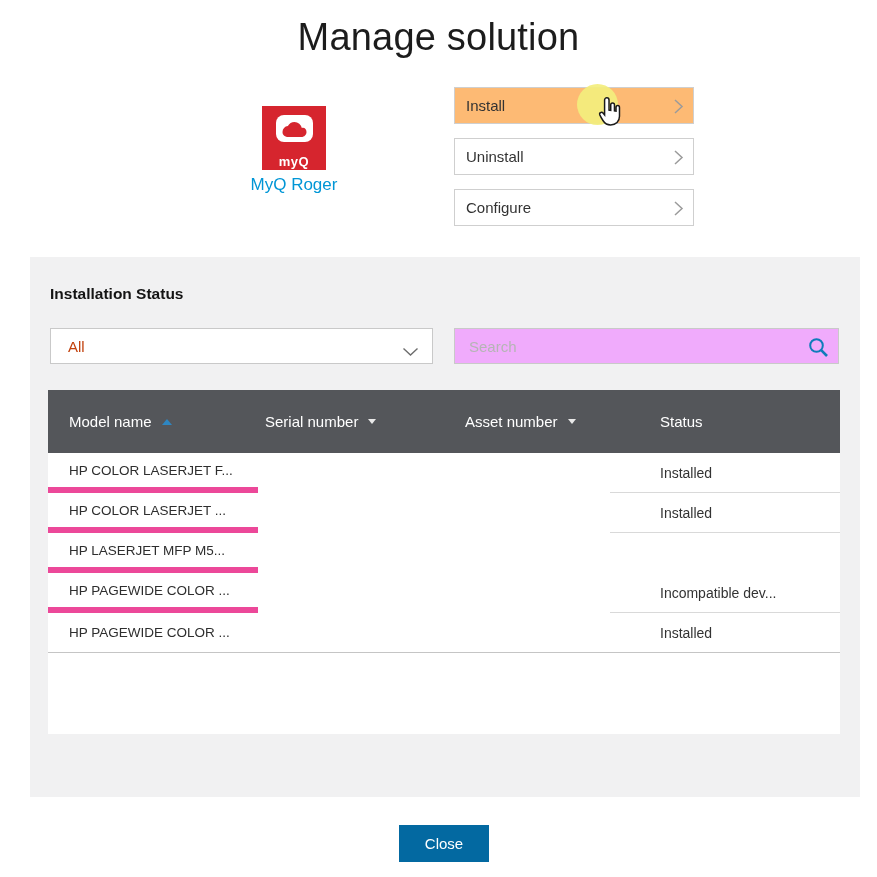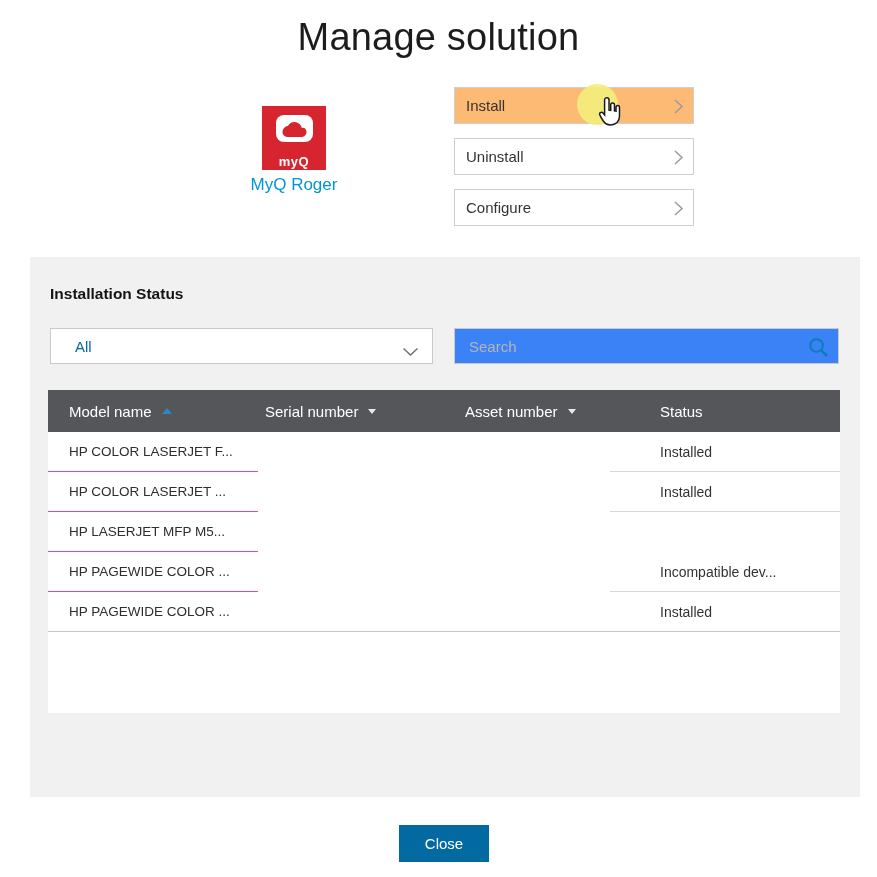--- a/index.html
+++ b/index.html
@@ -31,48 +31,48 @@
   .click-highlight { position:absolute; left:577px; top:84px; width:41px; height:41px;
     border-radius:50%; background:#f3ee7d; opacity:.92; pointer-events:none; }
   .cursor-hand { position:absolute; left:598px; top:96px; pointer-events:none; }
 
   
   .panel { position:absolute; left:30px; top:257px; width:830px; height:540px; background:#f1f1f2; }
   .panel-heading { position:absolute; left:20px; top:28px; font-size:15.5px; font-weight:bold; color:#141414; }
 
   .filter-dd { position:absolute; left:20px; top:71px; width:383px; height:36px; background:#fff;
     border:1px solid #c9c9c9; display:flex; align-items:center; cursor:pointer; }
-  .filter-dd .val { padding-left:17px; font-size:15px; color:#0369a1; font-weight:300;margin-left:7px; }
+  .filter-dd .val { padding-left:17px; font-size:15px; color:#c2410c; font-weight:300; }
   .filter-dd .chev { position:absolute; right:13px; top:14px; }
 
-  .search-box { position:absolute; left:424px; top:71px; width:385px; height:36px; background:#3b82f6;
+  .search-box { position:absolute; left:424px; top:71px; width:385px; height:36px; background:#f0abfc;
     border:1px solid #c9c9c9; }
   .search-box input { position:absolute; left:0; top:0; width:100%; height:100%; border:none; outline:none;
     padding:0 40px 0 14px; font-size:15px; font-weight:300; color:#333;
     font-family:"Liberation Sans","DejaVu Sans",sans-serif; background:transparent; }
   .search-box input::placeholder { color:#b5b5b5; }
   .search-box .mag { position:absolute; right:9px; top:8px; cursor:pointer; }
 
   
   .tbl { position:absolute; left:18px; top:133px; width:792px; }
-  .tbl-header { display:flex; height:42px; background:#54565a; align-items:center; }
+  .tbl-header { display:flex; height:63px; background:#54565a; align-items:center; }
   .th { display:flex; align-items:center; color:#ffffff; font-size:15px; font-weight:300; }
   .th-model  { width:210px; padding-left:21px; }
   .th-serial { width:200px; padding-left:7px; }
   .th-asset  { width:152px; padding-left:7px; }
   .th-status { width:230px; padding-left:50px; }
   .tri-up { width:0; height:0; border-left:5px solid transparent; border-right:5px solid transparent;
     border-bottom:6px solid #2e86c1; margin-left:10px; }
   .tri-down { width:0; height:0; border-left:4.5px solid transparent; border-right:4.5px solid transparent;
     border-top:5px solid #e9e9e9; margin-left:10px; }
 
   .tbl-body { background:#ffffff; height:281px; }
   .row { display:flex; height:40px; }
   .cell { display:flex; align-items:center; font-weight:300; }
-  .c-model  { width:210px; padding-left:21px; font-size:13.5px; color:#2e2e2e; border-bottom:1px solid #ec4899; }
+  .c-model  { width:210px; padding-left:21px; font-size:13.5px; color:#2e2e2e; border-bottom:6px solid #ec4899; }
   .c-serial { width:200px; }
   .c-asset  { width:152px; }
   .c-status { width:230px; padding-left:50px; font-size:14px; color:#333; border-bottom:1px solid #d9d9d9; }
   .row-last .c-model, .row-last .c-status, .row-last .c-serial, .row-last .c-asset { border-bottom:1px solid #c5c5c5; }
 
   .close-btn { position:absolute; left:399px; top:825px; width:90px; height:37px; background:#0369a1;
     border:none; color:#ffffff; font-size:15px; font-weight:300; cursor:pointer;
     display:flex; align-items:center; justify-content:center;
     font-family:"Liberation Sans","DejaVu Sans",sans-serif; }
 </style>

